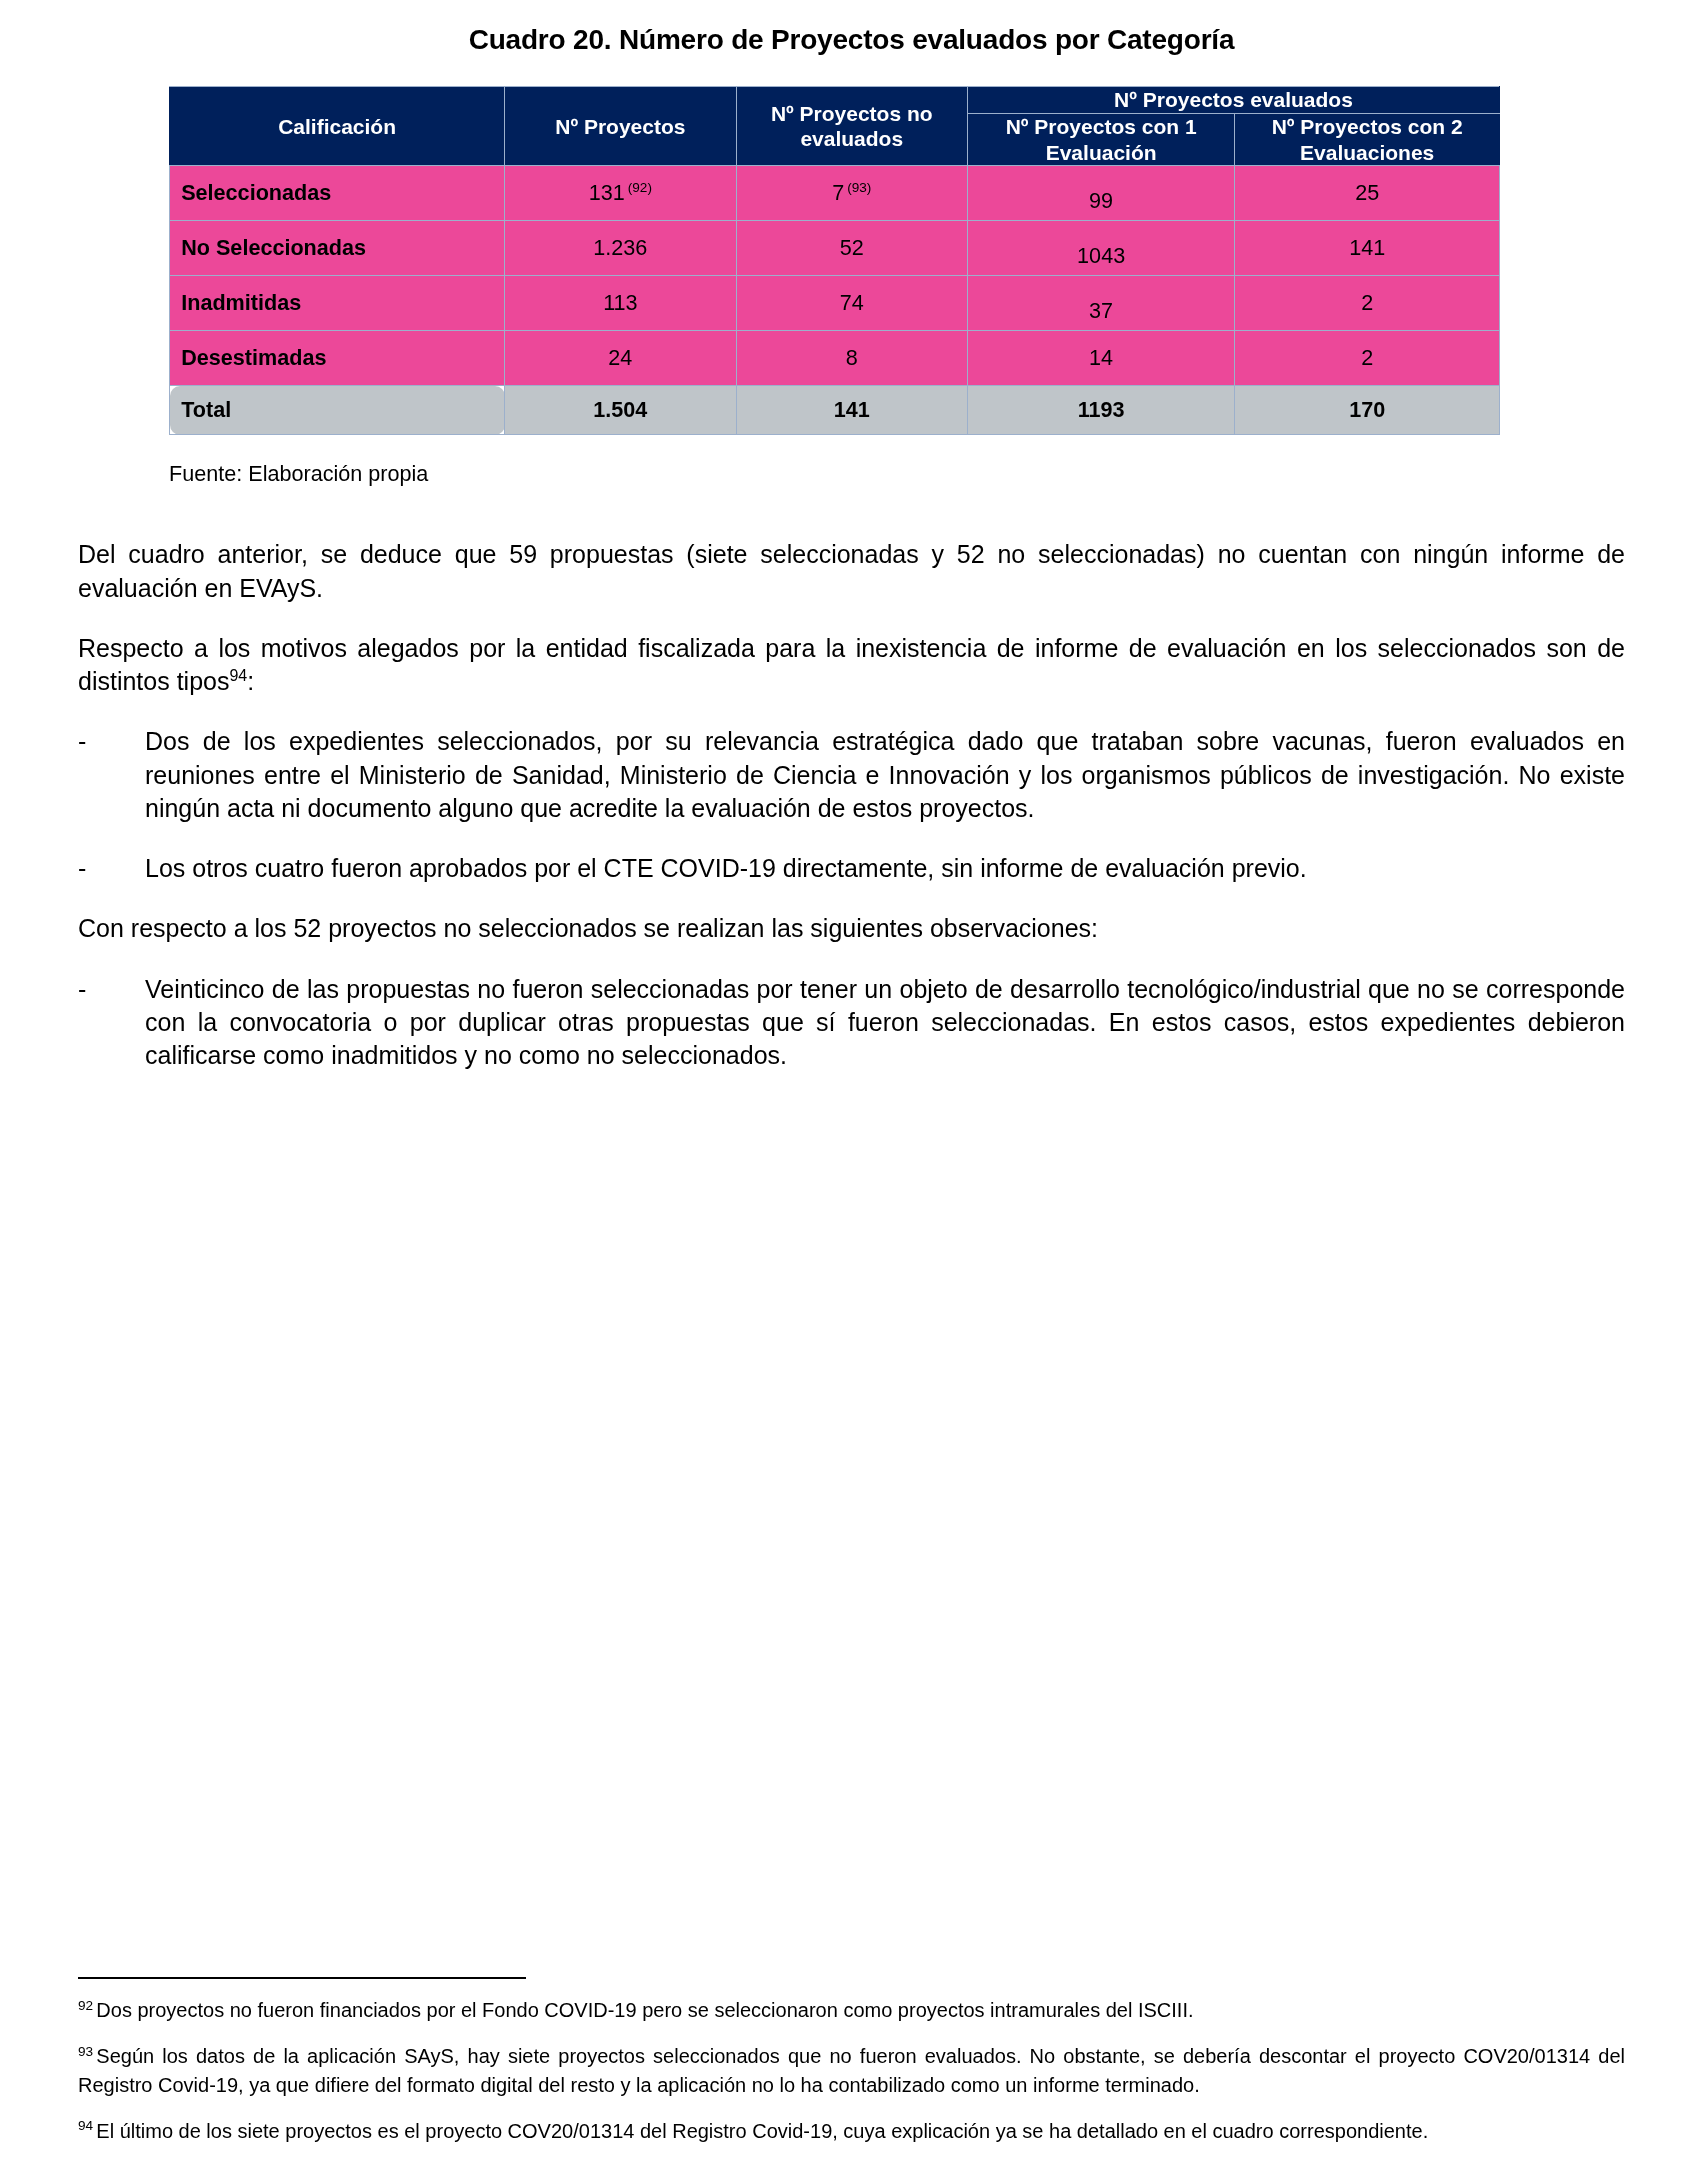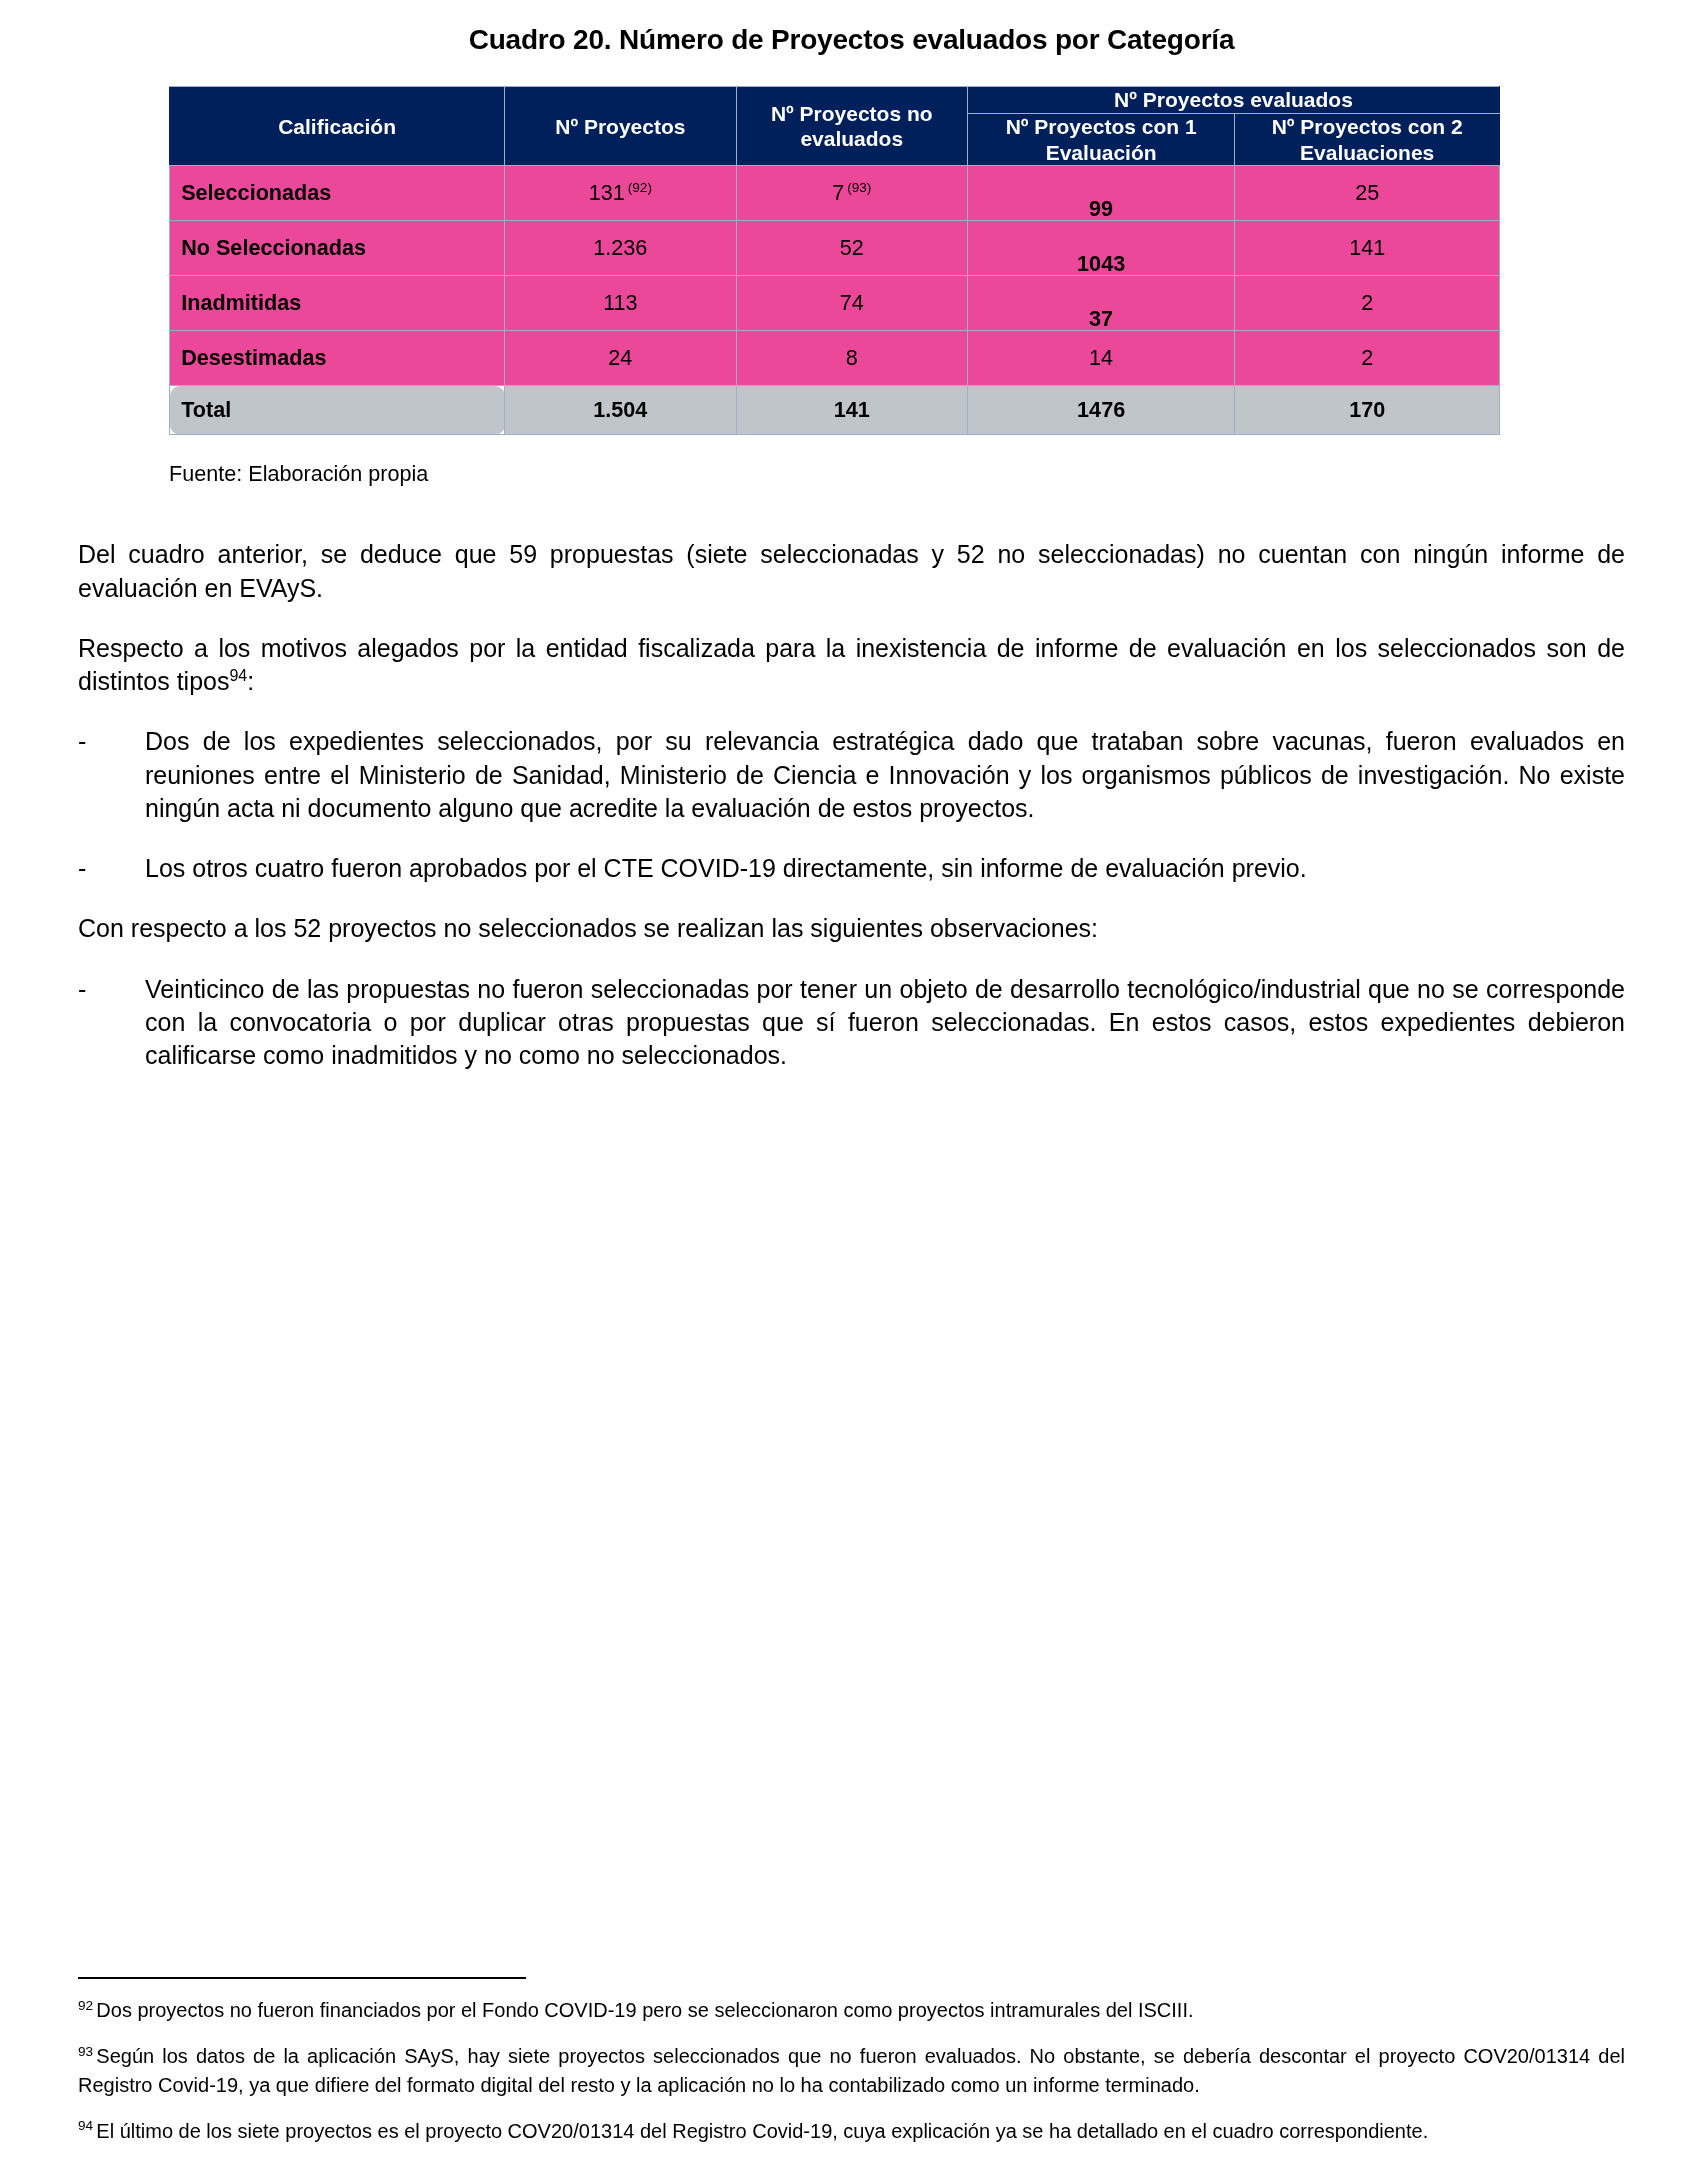--- a/index.html
+++ b/index.html
@@ -100,21 +100,21 @@
   tbody tr.total-row td.rowlabel {
     font-weight: bold;
     border-radius: 10px;
   }
   .sup {
     font-size: 13.6px;
     vertical-align: super;
     line-height: 0;
     margin-left: 3px;
   }
-  .cell-shift-down { position: relative; top: 16px; font-weight: bold; }
+  .cell-shift-down { position: relative; top: 8px; }
 
   
   .fuente {
     margin-top: 25px;
     padding-left: 91px;
     font-size: 21.6px;
     line-height: 1.3;
   }
 
   
@@ -241,21 +241,21 @@
           <td><span>24</span></td>
           <td><span>8</span></td>
           <td><span>14</span></td>
           <td><span>2</span></td>
         </tr>
 
         <tr class="total-row">
           <td class="rowlabel">Total</td>
           <td>1.504</td>
           <td>141</td>
-          <td>1476</td>
+          <td>1193</td>
           <td>170</td>
         </tr>
 
       </tbody>
     </table>
   </div>
 
   <div class="fuente">Fuente: Elaboración propia</div>
 
   <div class="body">

